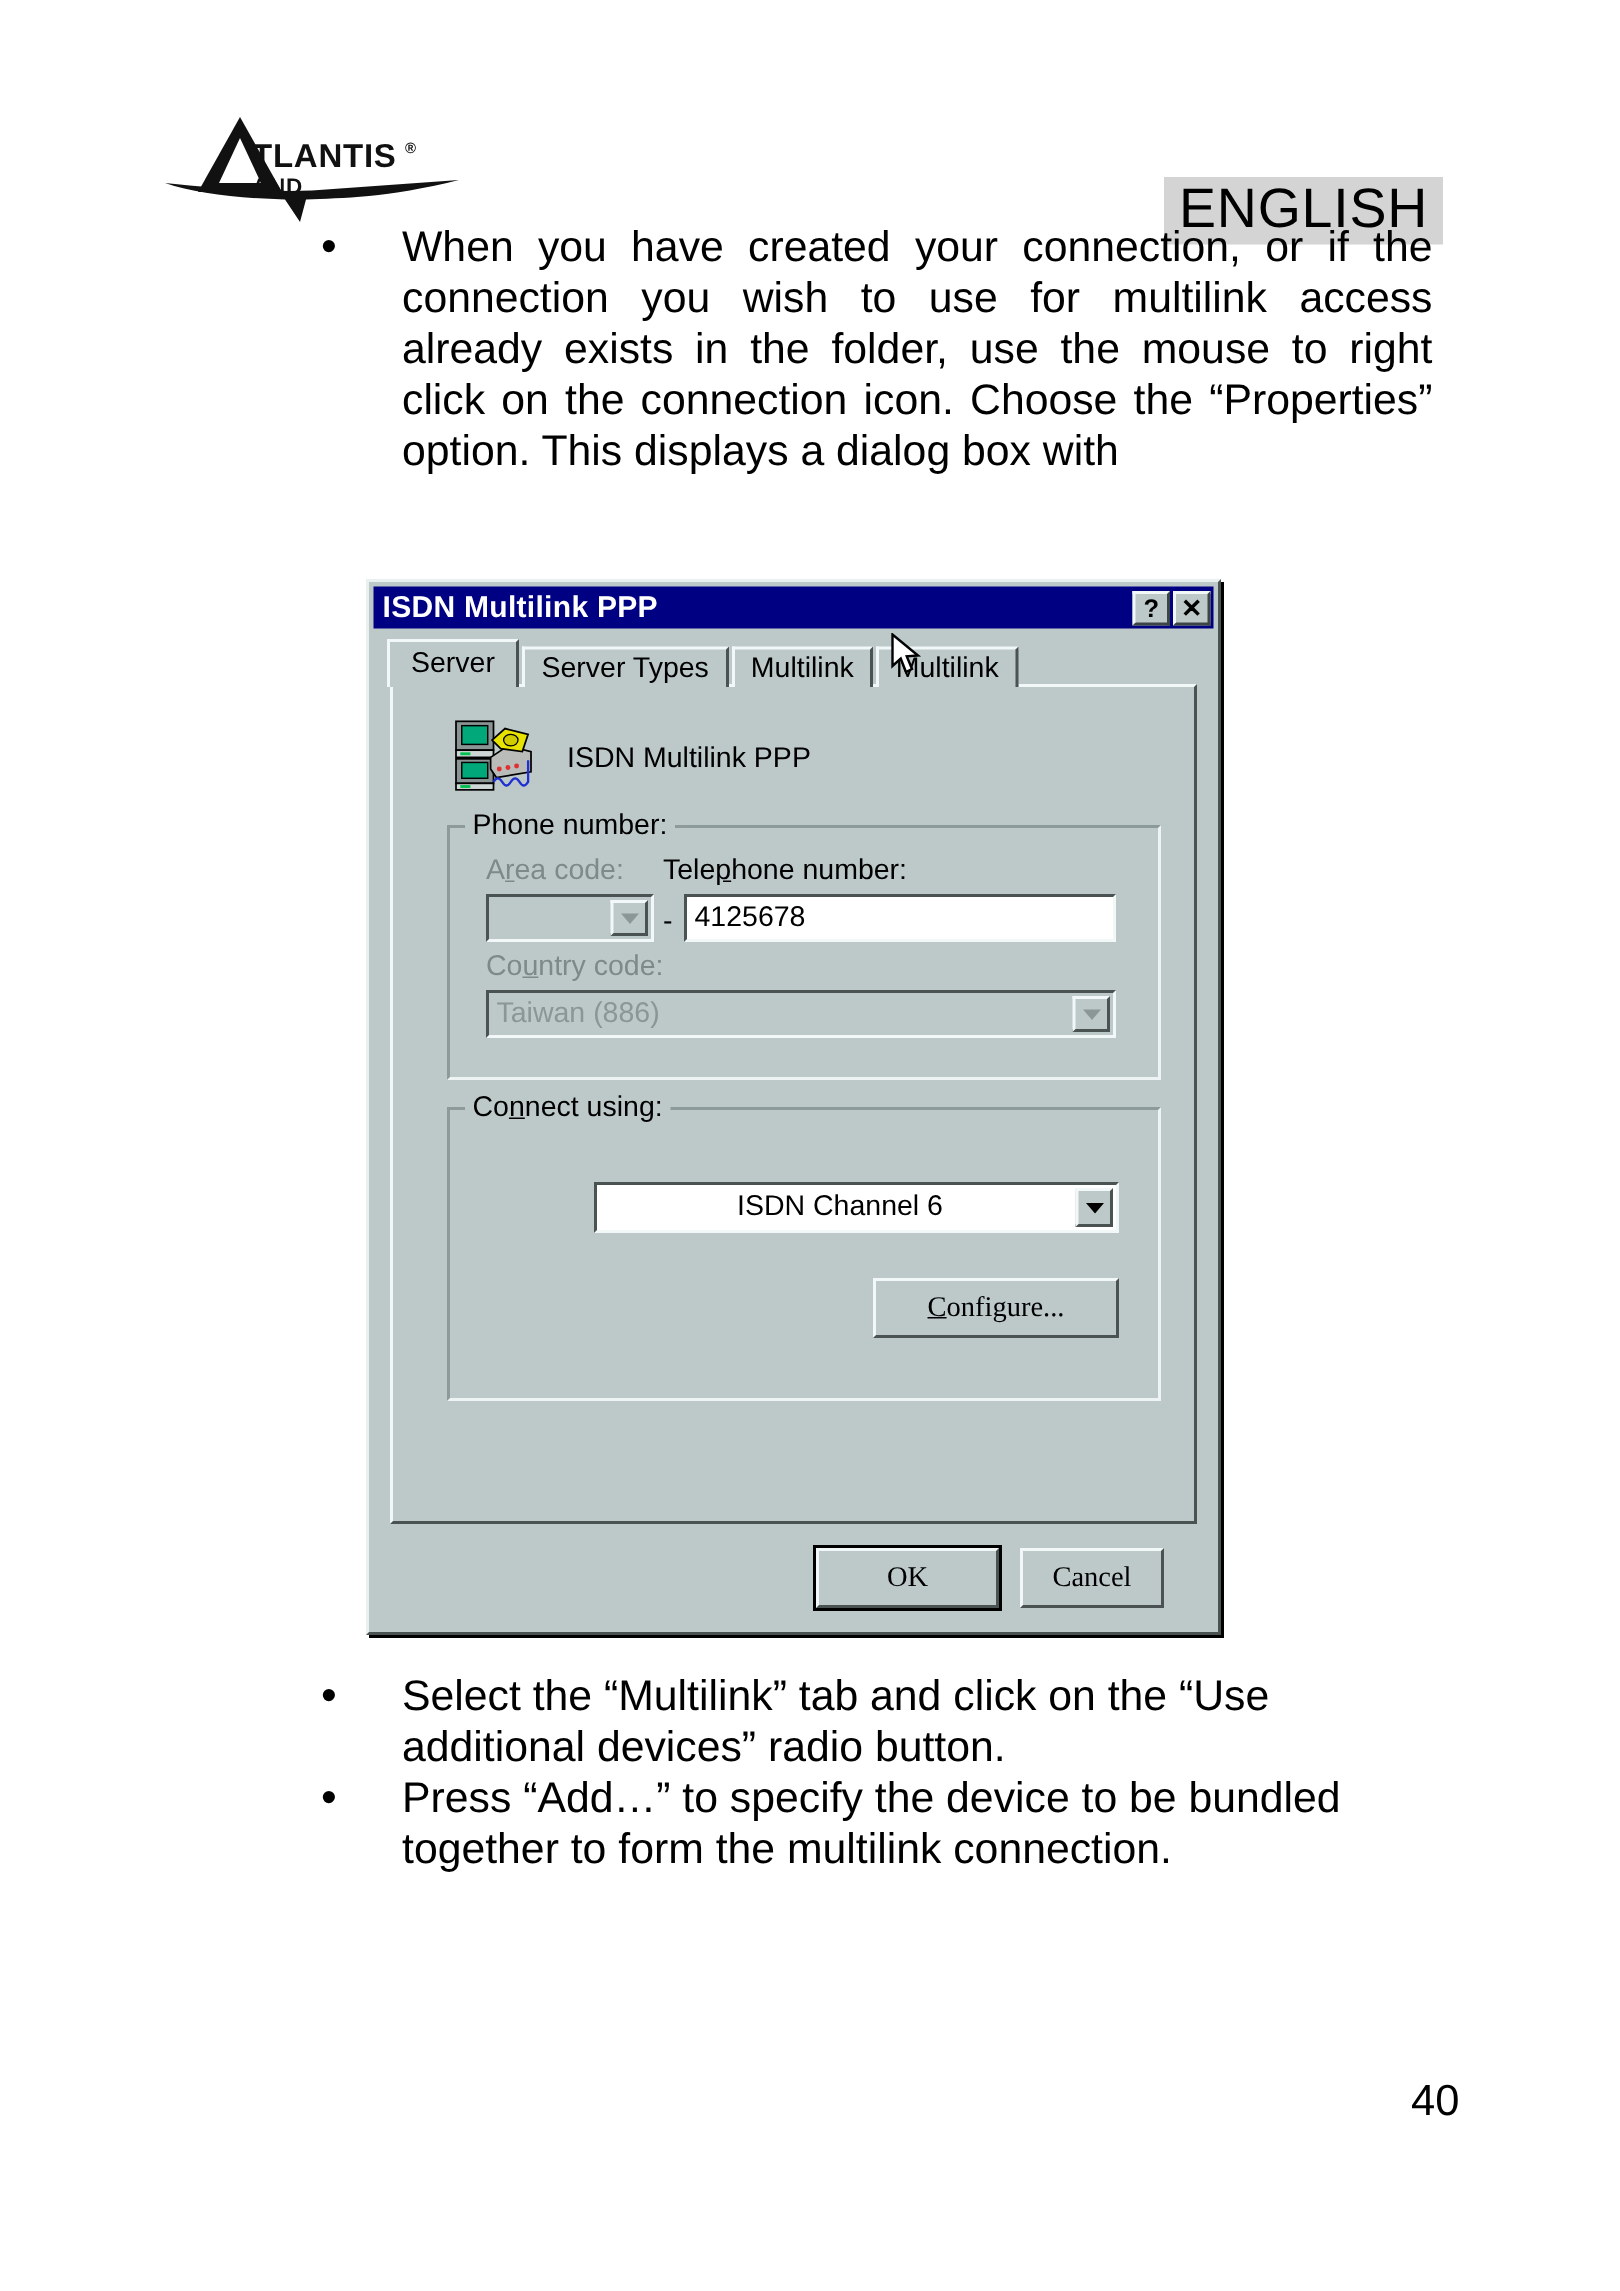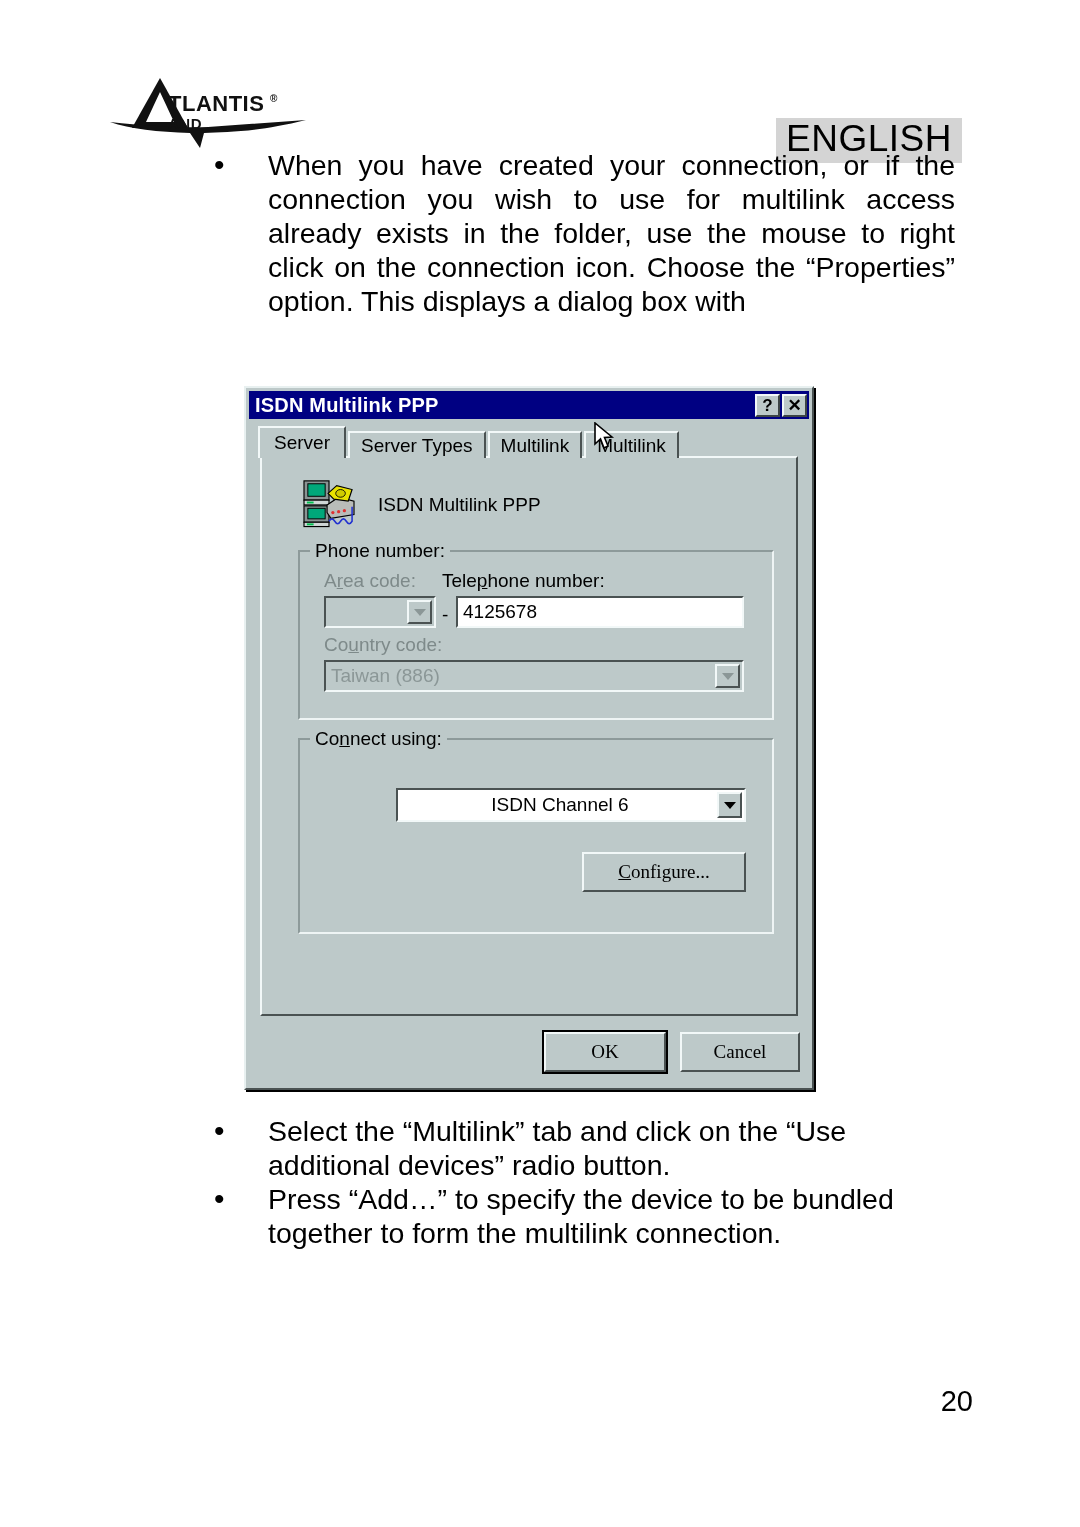--- a/index.html
+++ b/index.html
@@ -321,21 +321,21 @@
     font-size: 19px;
     color: #000;
     display: flex;
     align-items: center;
     justify-content: center;
     font-family: Liberation Serif, serif;
   }
   .btn.default { box-shadow: 0 0 0 2px #000; }
   #btn-configure { left: 282px; top: 112px; width: 164px; height: 40px; }
   #btn-ok { left: 298px; top: 644px; width: 122px; height: 40px; }
-  #btn-cancel { left: 434px; top: 644px; width: 120px; height: 40px; }
+  #btn-cancel { left: 434px; top: 644px; width: 96px; height: 40px; }
 
   .cursor-arrow {
     position: absolute;
     left: 348px;
     top: 34px;
     width: 22px;
     height: 30px;
     z-index: 10;
   }
   .ul { text-decoration: underline; }
@@ -470,13 +470,13 @@
   <span>Select the “Multilink” tab and click on the “Use</span>
   <div class="para-lastline">additional devices” radio button.</div>
 </div>
 
 <div class="para" id="para-3">
   <span class="bullet">•</span>
   <span>Press “Add…” to specify the device to be bundled</span>
   <div class="para-lastline">together to form the multilink connection.</div>
 </div>
 
-<div class="page-number">20</div>
+<div class="page-number">40</div>
 
 </body></html>

